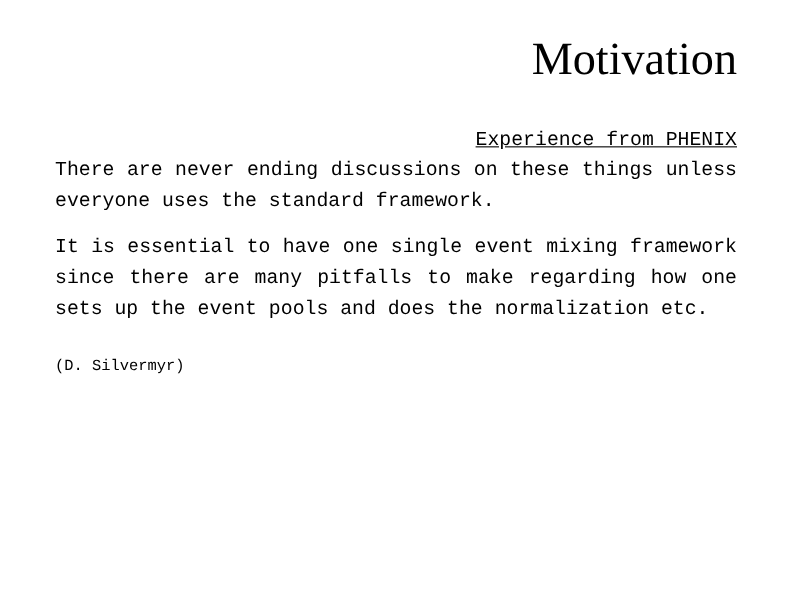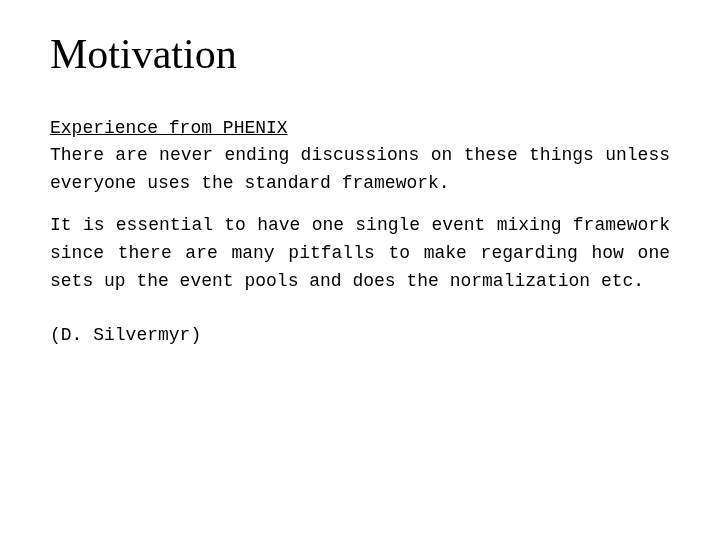--- a/index.html
+++ b/index.html
@@ -19,21 +19,21 @@
     .slide {
       width: 720px;
       height: 540px;
       background: #ffffff;
       padding: 30px 50px 30px 50px;
       display: flex;
       flex-direction: column;
     }
 
     .title-area {
-      text-align: left;
+      text-align: right;
       margin-bottom: 40px;
     }
 
     .title {
       font-size: 42px;
       font-weight: normal;
       color: #000000;
       font-family: 'Times New Roman', Times, serif;
     }
 
@@ -42,33 +42,34 @@
       flex-direction: column;
       gap: 0;
     }
 
     .section-header {
       text-decoration: underline;
       font-size: 18px;
       color: #000000;
       margin-bottom: 4px;
       font-family: 'Courier New', Courier, monospace;
+      text-align: right;
     }
 
     .body-text {
       font-size: 18px;
       color: #000000;
       line-height: 1.55;
       text-align: justify;
       font-family: 'Courier New', Courier, monospace;
       margin-bottom: 14px;
     }
 
     .attribution {
-      font-size: 18px;
+      font-size: 14px;
       color: #000000;
       margin-top: 16px;
       font-family: 'Courier New', Courier, monospace;
     }
   </style>
 </head>
 <body>
 
 <div class="slide">
   <div class="title-area">

